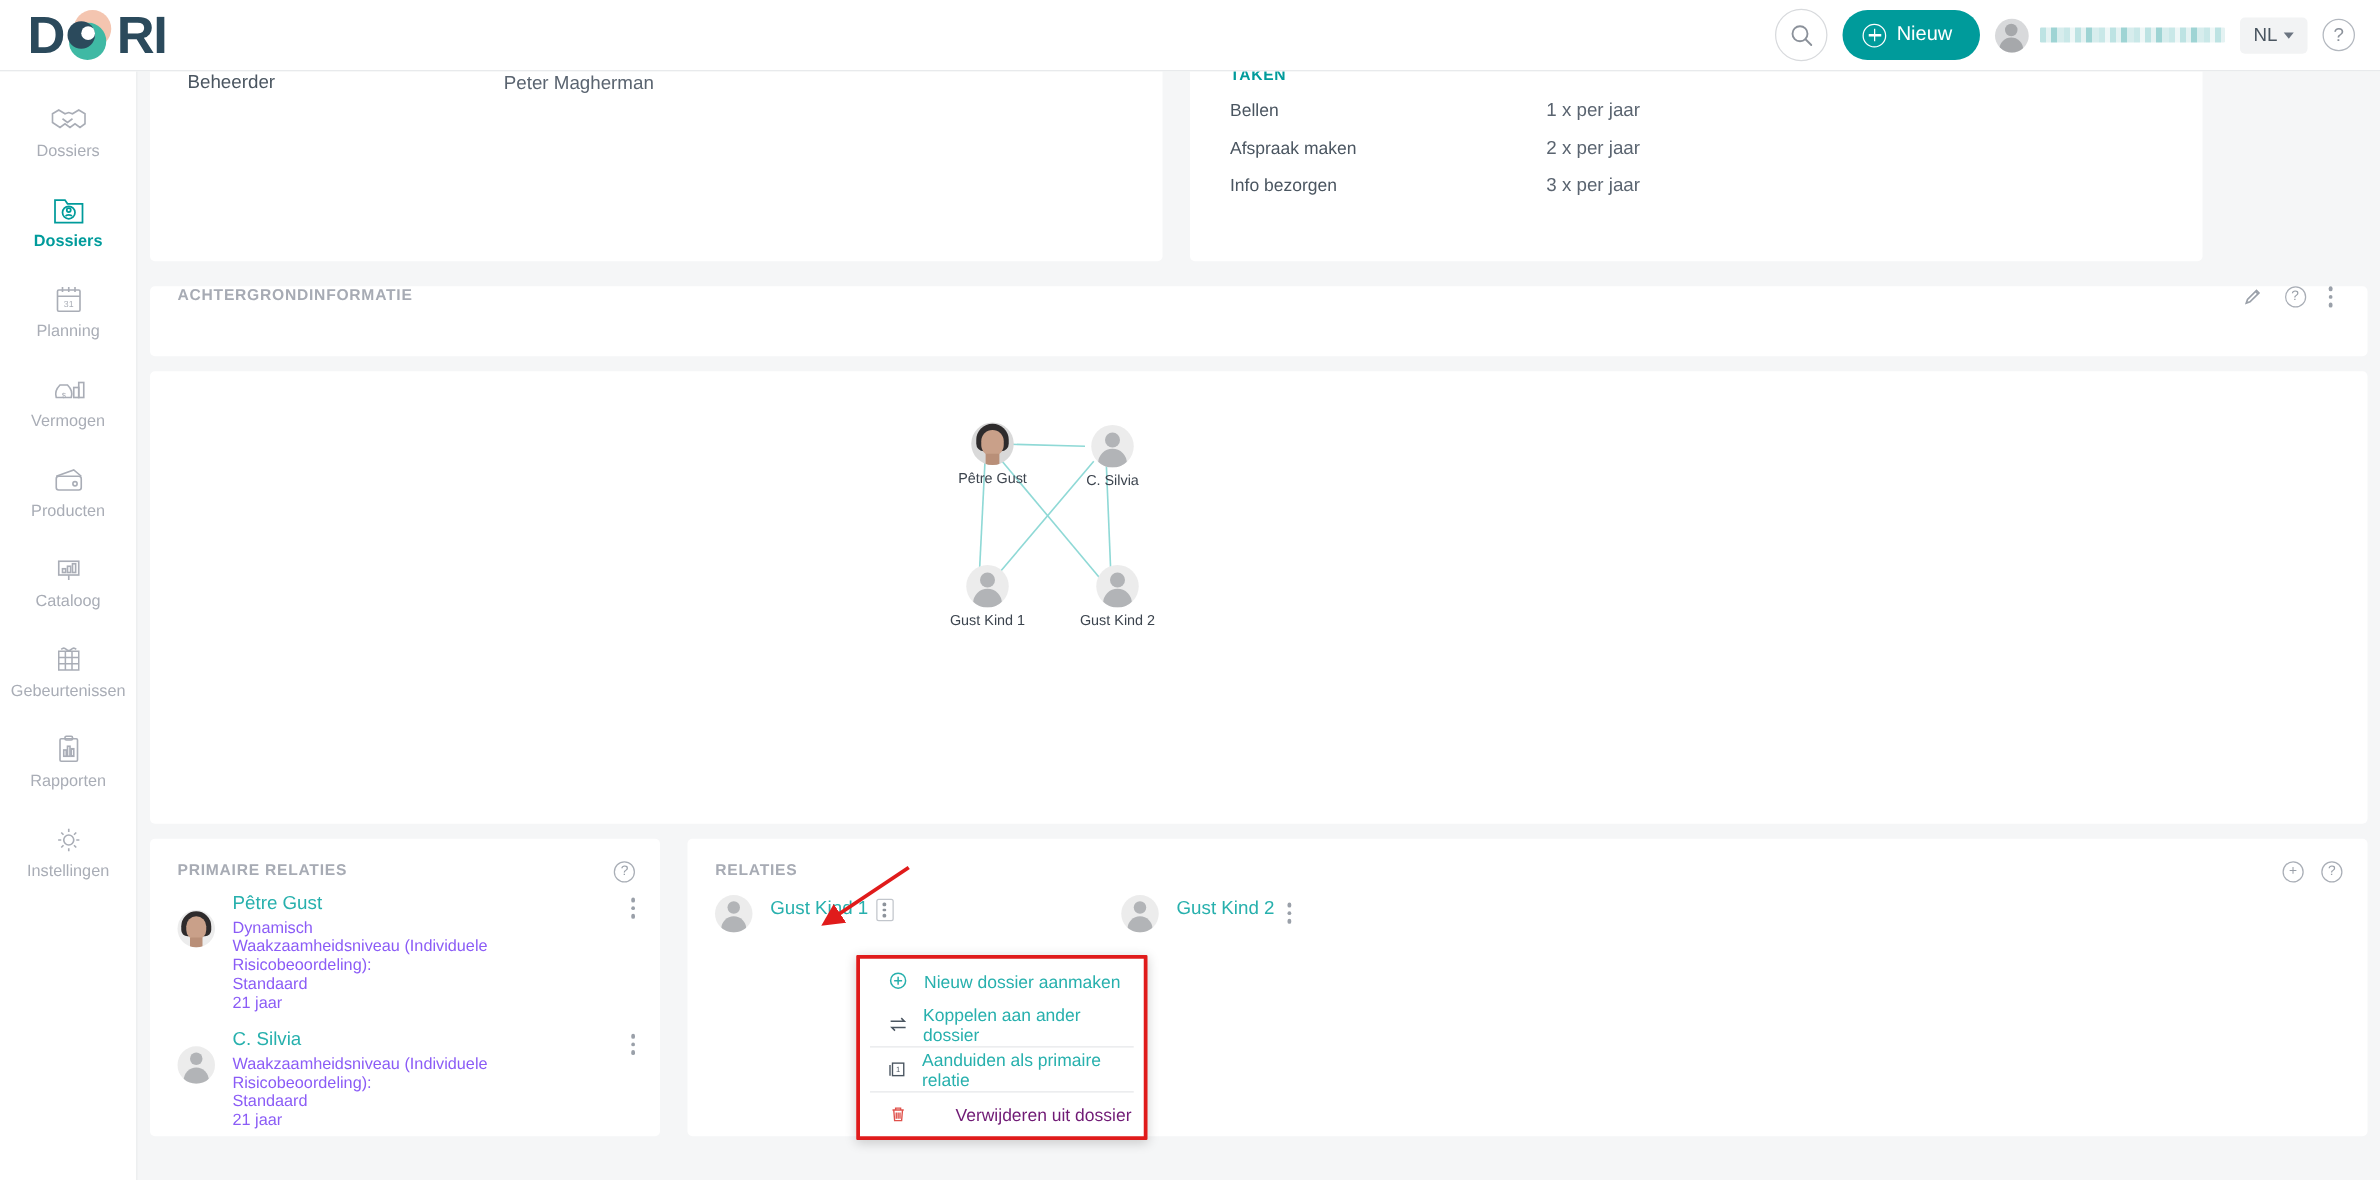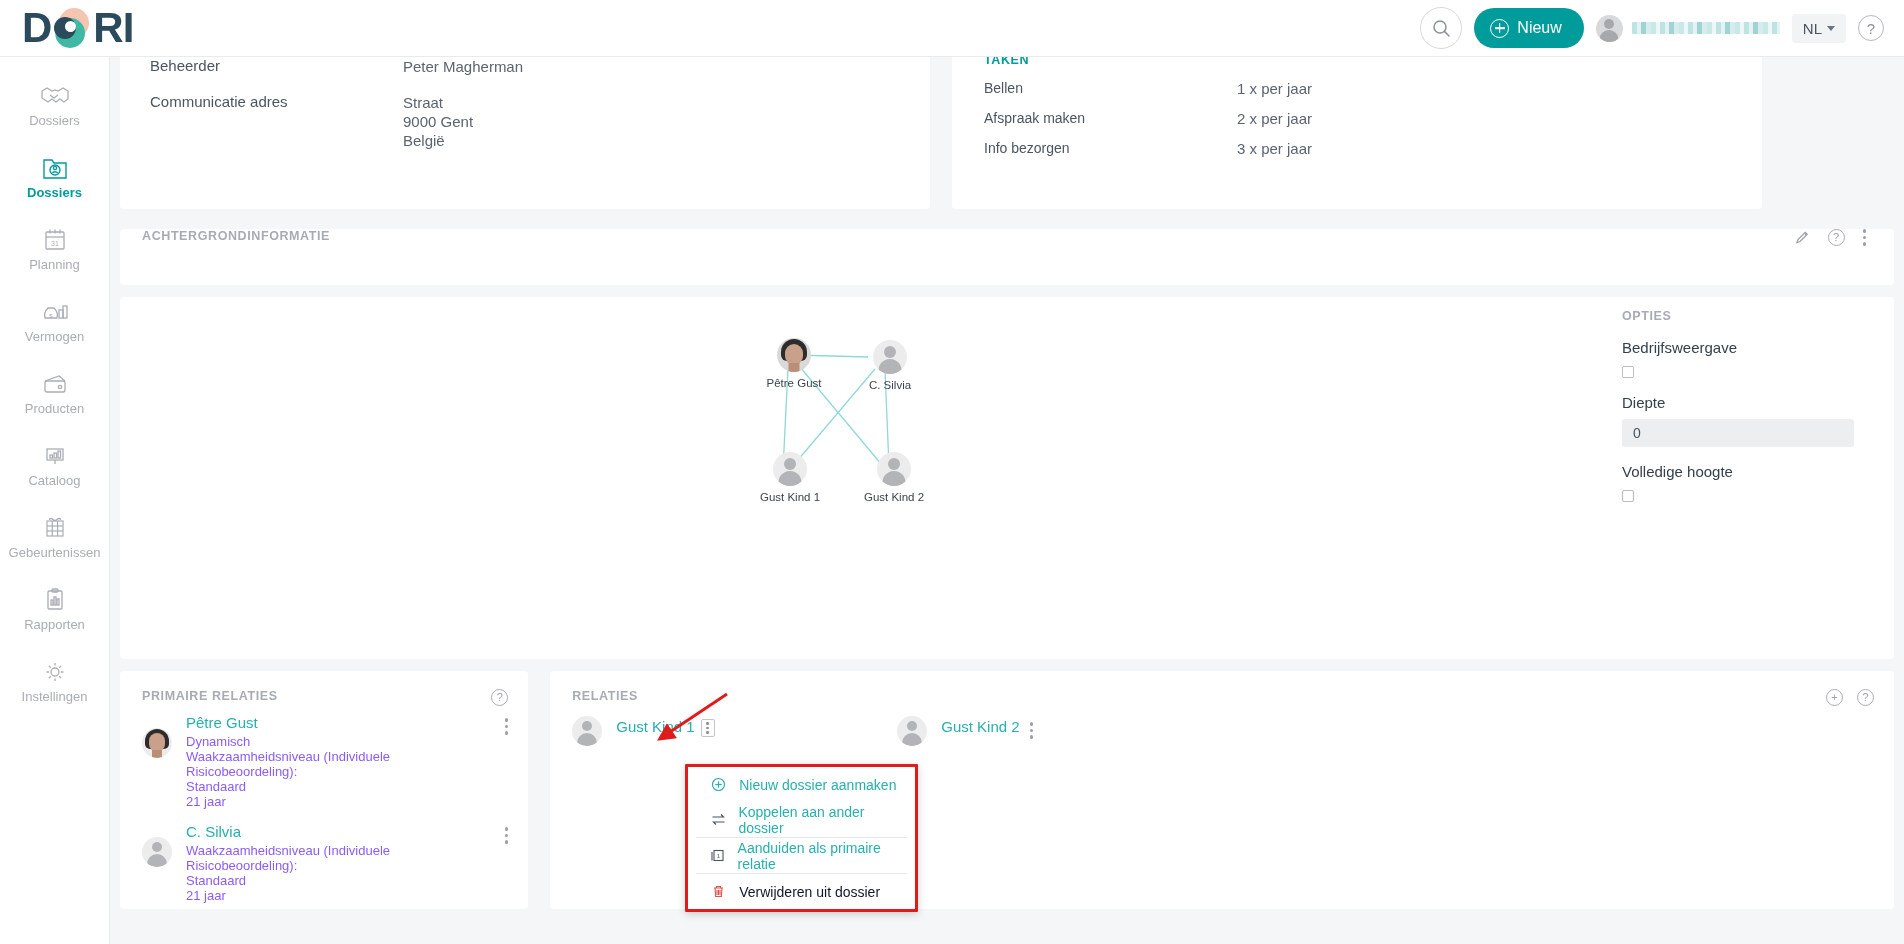--- a/index.html
+++ b/index.html
@@ -267,21 +267,21 @@
   
   .ctx-menu {
     position: absolute; left: 123px; top: 52px; width: 233px;
     background: #fff; border: 3px solid #e01b1b; border-radius: 1px;
     box-shadow: 0 2px 9px rgba(0,0,0,.18); z-index: 60;
   }
   .ctx-item {
     display: flex; align-items: center; gap: 12px; height: 35px;
     padding: 0 10px 0 22px; font-size: 14px; color: #27b0ad; cursor: pointer;
   }
-  .ctx-item.danger { color: #0f172a; }
+  .ctx-item.danger { color: #701a75; justify-content: space-between; }
   .ctx-sep { height: 1px; background: #e6e8ea; margin: 0 8px; }
   .ctx-ico { width: 17px; display: flex; align-items: center; justify-content: center; }
 
   .arrow-ann { position: absolute; left: 83px; top: -22px; z-index: 61; pointer-events: none; }
 </style>
 </head>
 <body>
 
 <div class="header">
   <div class="logo">
@@ -432,26 +432,20 @@
 </div>
 
 <div class="content">
 
   <div class="row1">
 
     <div class="card card-info">
       <div class="detail-row">
         <div class="detail-lbl">Beheerder</div>
         <div class="detail-val">Peter Magherman</div>
-      </div>
-      <div class="detail-row">
-        <div class="detail-lbl">Communicatie adres</div>
-        <div class="detail-val" style="white-space:pre-line">Straat
-9000 Gent
-België</div>
       </div>
     </div>
 
     <div class="card card-taken">
       <div class="sec-title teal">TAKEN</div>
       <div class="taken-row">
         <span class="taken-name">Bellen</span>
         <span class="taken-freq">1 x per jaar</span>
       </div>
       <div class="taken-row">
@@ -514,29 +508,20 @@
       </div>
       <div class="node-label" style="left:670px; top:194px;">Gust Kind 1</div>
 
       <div class="node" style="left:774px; top:172px;">
         <span class="silh-head"></span>
           <span class="silh-body"></span>
       </div>
       <div class="node-label" style="left:774px; top:194px;">Gust Kind 2</div>
     </div>
 
-    <div class="opties">
-      <div class="sec-title gray">OPTIES</div>
-      <div class="opt-lbl">Bedrijfsweergave</div>
-      <div class="chk"></div>
-      <div class="opt-lbl">Diepte</div>
-      <input class="opt-input" value="0" style="">
-      <div class="opt-lbl">Volledige hoogte</div>
-      <div class="chk"></div>
-    </div>
   </div>
 
   <div class="row3">
 
     <div class="card card-prim">
       <div class="panel-head">
         <span class="sec-title gray">PRIMAIRE RELATIES</span>
         <span class="head-icons">
             <span class="circ-ic">?</span>
           </span>

